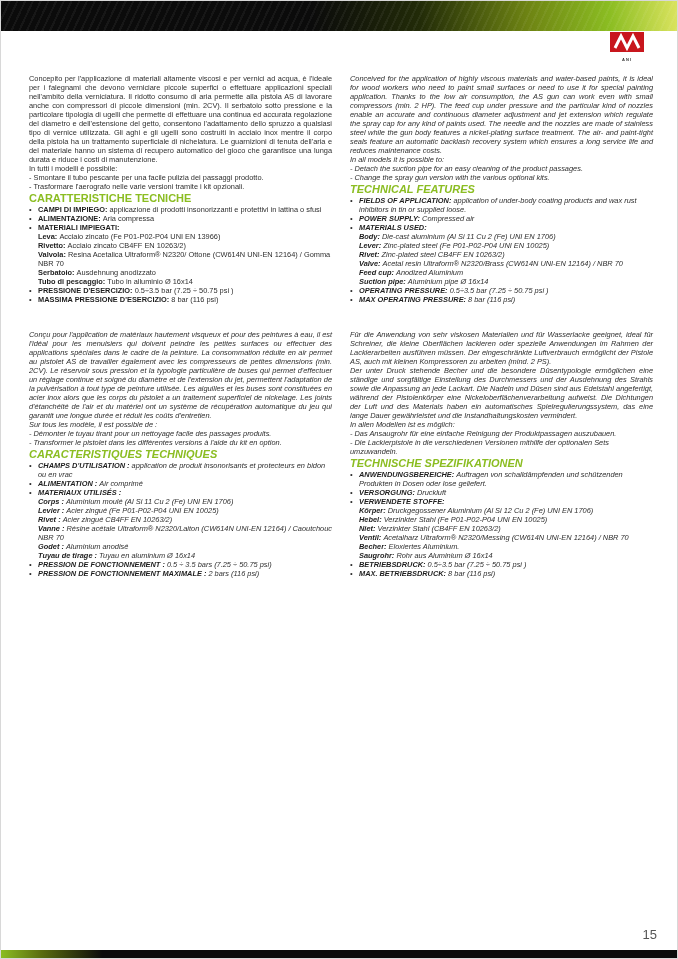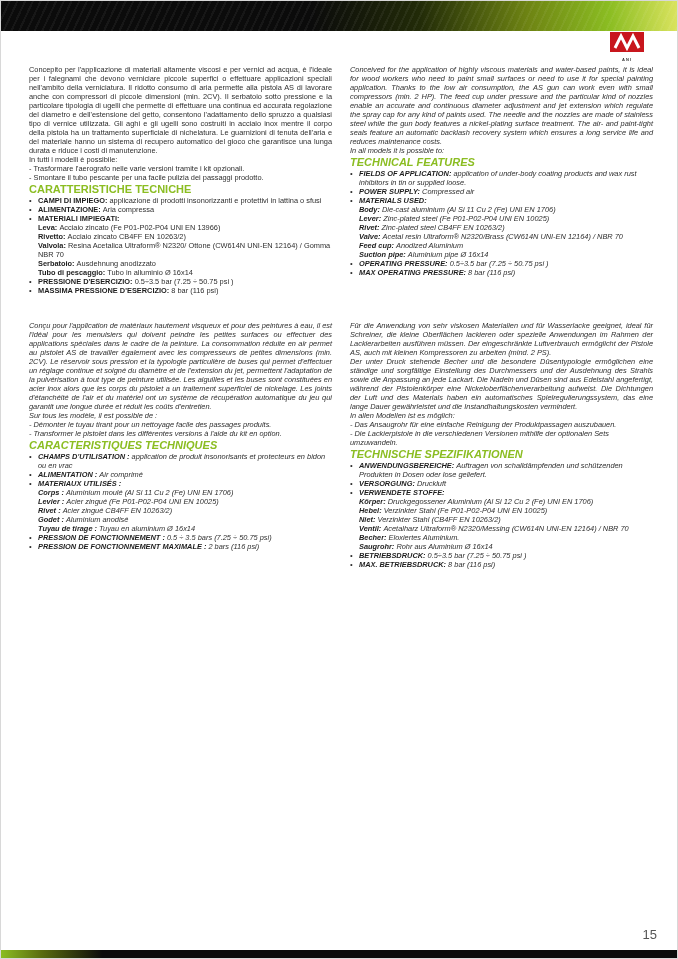--- a/index.html
+++ b/index.html
@@ -36,21 +36,21 @@
       var(--bar-black,#0b0b0b) 15%,
       var(--bar-black,#0b0b0b) 100%);
   }
   .logo{
     position:absolute;top:31px;right:32px;width:36px;text-align:center;
   }
   .logo-caption{
     font-size:4px;letter-spacing:1px;color:#333;font-weight:bold;margin-top:1px;
   }
   .content{
-    position:absolute;top:64px;left:28px;width:624px;
+    position:absolute;top:73px;left:28px;width:624px;
     display:grid;grid-template-columns:303px 303px;column-gap:18px;row-gap:26px;
   }
   .sec{
     font-size:7.4px;line-height:9px;
   }
   .sec.trans{font-style:italic;}
   .sec p.intro{margin:0 0 0 0;text-align:justify;}
   .sec p.intro + p.intro{margin-top:0;}
   .list-intro{margin-top:0;}
   .li{margin:0;}
@@ -87,22 +87,22 @@
   </div>
 
   <div class="content">
 
     <section class="sec">
       <div>
           <p class="intro">Concepito per l'applicazione di materiali altamente viscosi e per vernici ad acqua, è l'ideale per i falegnami che devono verniciare piccole superfici o effettuare applicazioni speciali nell'ambito della verniciatura. Il ridotto consumo di aria permette alla pistola AS di lavorare anche con compressori di piccole dimensioni (min. 2CV). Il serbatoio sotto pressione e la particolare tipologia di ugelli che permette di effettuare una continua ed accurata regolazione del diametro e dell'estensione del getto, consentono l'adattamento dello spruzzo a qualsiasi tipo di vernice utilizzata. Gli aghi e gli ugelli sono costruiti in acciaio inox mentre il corpo della pistola ha un trattamento superficiale di nichelatura. Le guarnizioni di tenuta dell'aria e del materiale hanno un sistema di recupero automatico del gioco che garantisce una lunga durata e riduce i costi di manutenzione.</p>
         </div>
       <div class="list-intro">In tutti i modelli è possibile:</div>
       <div>
+          <div class="li">- Smontare il tubo pescante per una facile pulizia dei passaggi prodotto.</div>
           <div class="li">- Trasformare l'aerografo nelle varie versioni tramite i kit opzionali.</div>
-          <div class="li">- Smontare il tubo pescante per una facile pulizia dei passaggi prodotto.</div>
         </div>
       <h3 class="heading">CARATTERISTICHE TECNICHE</h3>
       <div>
           <div class="spec"><span class="bullet">•</span><span class="label">CAMPI DI IMPIEGO: </span><span class="value">applicazione di prodotti insonorizzanti e protettivi in lattina o sfusi</span></div>
           <div class="spec"><span class="bullet">•</span><span class="label">ALIMENTAZIONE: </span><span class="value">Aria compressa</span></div>
           <div class="spec"><span class="bullet">•</span><span class="label">MATERIALI IMPIEGATI: </span><span class="value"></span></div>
           <div class="spec sub"><span class="bullet"></span><span class="label">Leva: </span><span class="value">Acciaio zincato (Fe P01-P02-P04 UNI EN 13966)</span></div>
           <div class="spec sub"><span class="bullet"></span><span class="label">Rivetto: </span><span class="value">Acciaio zincato CB4FF EN 10263/2)</span></div>
           <div class="spec sub"><span class="bullet"></span><span class="label">Valvola: </span><span class="value">Resina Acetalica Ultraform® N2320/ Ottone (CW614N UNI-EN 12164) / Gomma NBR 70</span></div>
           <div class="spec sub"><span class="bullet"></span><span class="label">Serbatoio: </span><span class="value">Ausdehnung anodizzato</span></div>
@@ -110,20 +110,24 @@
           <div class="spec"><span class="bullet">•</span><span class="label">PRESSIONE D'ESERCIZIO: </span><span class="value">0.5÷3.5 bar (7.25 ÷ 50.75 psi )</span></div>
           <div class="spec"><span class="bullet">•</span><span class="label">MASSIMA PRESSIONE D'ESERCIZIO: </span><span class="value">8 bar (116 psi)</span></div>
         </div>
     </section>
 
     <section class="sec trans">
       <div>
           <p class="intro">Conceived for the application of highly viscous materials and water-based paints, it is ideal for wood workers who need to paint small surfaces or need to use it for special painting application. Thanks to the low air consumption, the AS gun can work even with small compressors (min. 2 HP). The feed cup under pressure and the particular kind of nozzles enable an accurate and continuous diameter adjustment and jet extension which regulate the spray cap for any kind of paints used. The needle and the nozzles are made of stainless steel while the gun body features a nickel-plating surface treatment. The air- and paint-tight seals feature an automatic backlash recovery system which ensures a long service life and reduces maintenance costs.</p>
         </div>
       <div class="list-intro">In all models it is possible to:</div>
+      <div>
+          <div class="li">- Detach the suction pipe for an easy cleaning of the product passages.</div>
+          <div class="li">- Change the spray gun version with the various optional kits.</div>
+        </div>
       <h3 class="heading">TECHNICAL FEATURES</h3>
       <div>
           <div class="spec"><span class="bullet">•</span><span class="label">FIELDS OF APPLICATION: </span><span class="value">application of under-body coating products and wax rust inhibitors in tin or supplied loose.</span></div>
           <div class="spec"><span class="bullet">•</span><span class="label">POWER SUPPLY: </span><span class="value">Compressed air</span></div>
           <div class="spec"><span class="bullet">•</span><span class="label">MATERIALS USED: </span><span class="value"></span></div>
           <div class="spec sub"><span class="bullet"></span><span class="label">Body: </span><span class="value">Die-cast aluminium (Al Si 11 Cu 2 (Fe) UNI EN 1706)</span></div>
           <div class="spec sub"><span class="bullet"></span><span class="label">Lever: </span><span class="value">Zinc-plated steel (Fe P01-P02-P04 UNI EN 10025)</span></div>
           <div class="spec sub"><span class="bullet"></span><span class="label">Rivet: </span><span class="value">Zinc-plated steel CB4FF EN 10263/2)</span></div>
           <div class="spec sub"><span class="bullet"></span><span class="label">Valve: </span><span class="value">Acetal resin Ultraform® N2320/Brass (CW614N UNI-EN 12164) / NBR 70</span></div>
           <div class="spec sub"><span class="bullet"></span><span class="label">Feed cup: </span><span class="value">Anodized Aluminium</span></div>
@@ -143,20 +147,21 @@
           <div class="li">- Transformer le pistolet dans les différentes versions à l'aide du kit en option.</div>
         </div>
       <h3 class="heading">CARACTERISTIQUES TECHNIQUES</h3>
       <div>
           <div class="spec"><span class="bullet">•</span><span class="label">CHAMPS D'UTILISATION : </span><span class="value">application de produit insonorisants et protecteurs en bidon ou en vrac</span></div>
           <div class="spec"><span class="bullet">•</span><span class="label">ALIMENTATION : </span><span class="value">Air comprimé</span></div>
           <div class="spec"><span class="bullet">•</span><span class="label">MATERIAUX UTILISÉS : </span><span class="value"></span></div>
           <div class="spec sub"><span class="bullet"></span><span class="label">Corps : </span><span class="value">Aluminium moulé (Al Si 11 Cu 2 (Fe) UNI EN 1706)</span></div>
           <div class="spec sub"><span class="bullet"></span><span class="label">Levier : </span><span class="value">Acier zingué (Fe P01-P02-P04 UNI EN 10025)</span></div>
           <div class="spec sub"><span class="bullet"></span><span class="label">Rivet : </span><span class="value">Acier zingué CB4FF EN 10263/2)</span></div>
+          <div class="spec sub"><span class="bullet"></span><span class="label">Vanne : </span><span class="value">Résine acétale Ultraform® N2320/Laiton (CW614N UNI-EN 12164) / Caoutchouc NBR 70</span></div>
           <div class="spec sub"><span class="bullet"></span><span class="label">Godet : </span><span class="value">Aluminium anodisé</span></div>
           <div class="spec sub"><span class="bullet"></span><span class="label">Tuyau de tirage : </span><span class="value">Tuyau en aluminium Ø 16x14</span></div>
           <div class="spec"><span class="bullet">•</span><span class="label">PRESSION DE FONCTIONNEMENT : </span><span class="value">0.5 ÷ 3.5 bars (7.25 ÷ 50.75 psi)</span></div>
           <div class="spec"><span class="bullet">•</span><span class="label">PRESSION DE FONCTIONNEMENT MAXIMALE : </span><span class="value">2 bars (116 psi)</span></div>
         </div>
     </section>
 
     <section class="sec trans">
       <div>
           <p class="intro">Für die Anwendung von sehr viskosen Materialien und für Wasserlacke geeignet, ideal für Schreiner, die kleine Oberflächen lackieren oder spezielle Anwendungen im Rahmen der Lackierarbeiten ausführen müssen. Der eingeschränkte Luftverbrauch ermöglicht der Pistole AS, auch mit kleinen Kompressoren zu arbeiten (mind. 2 PS).</p>

